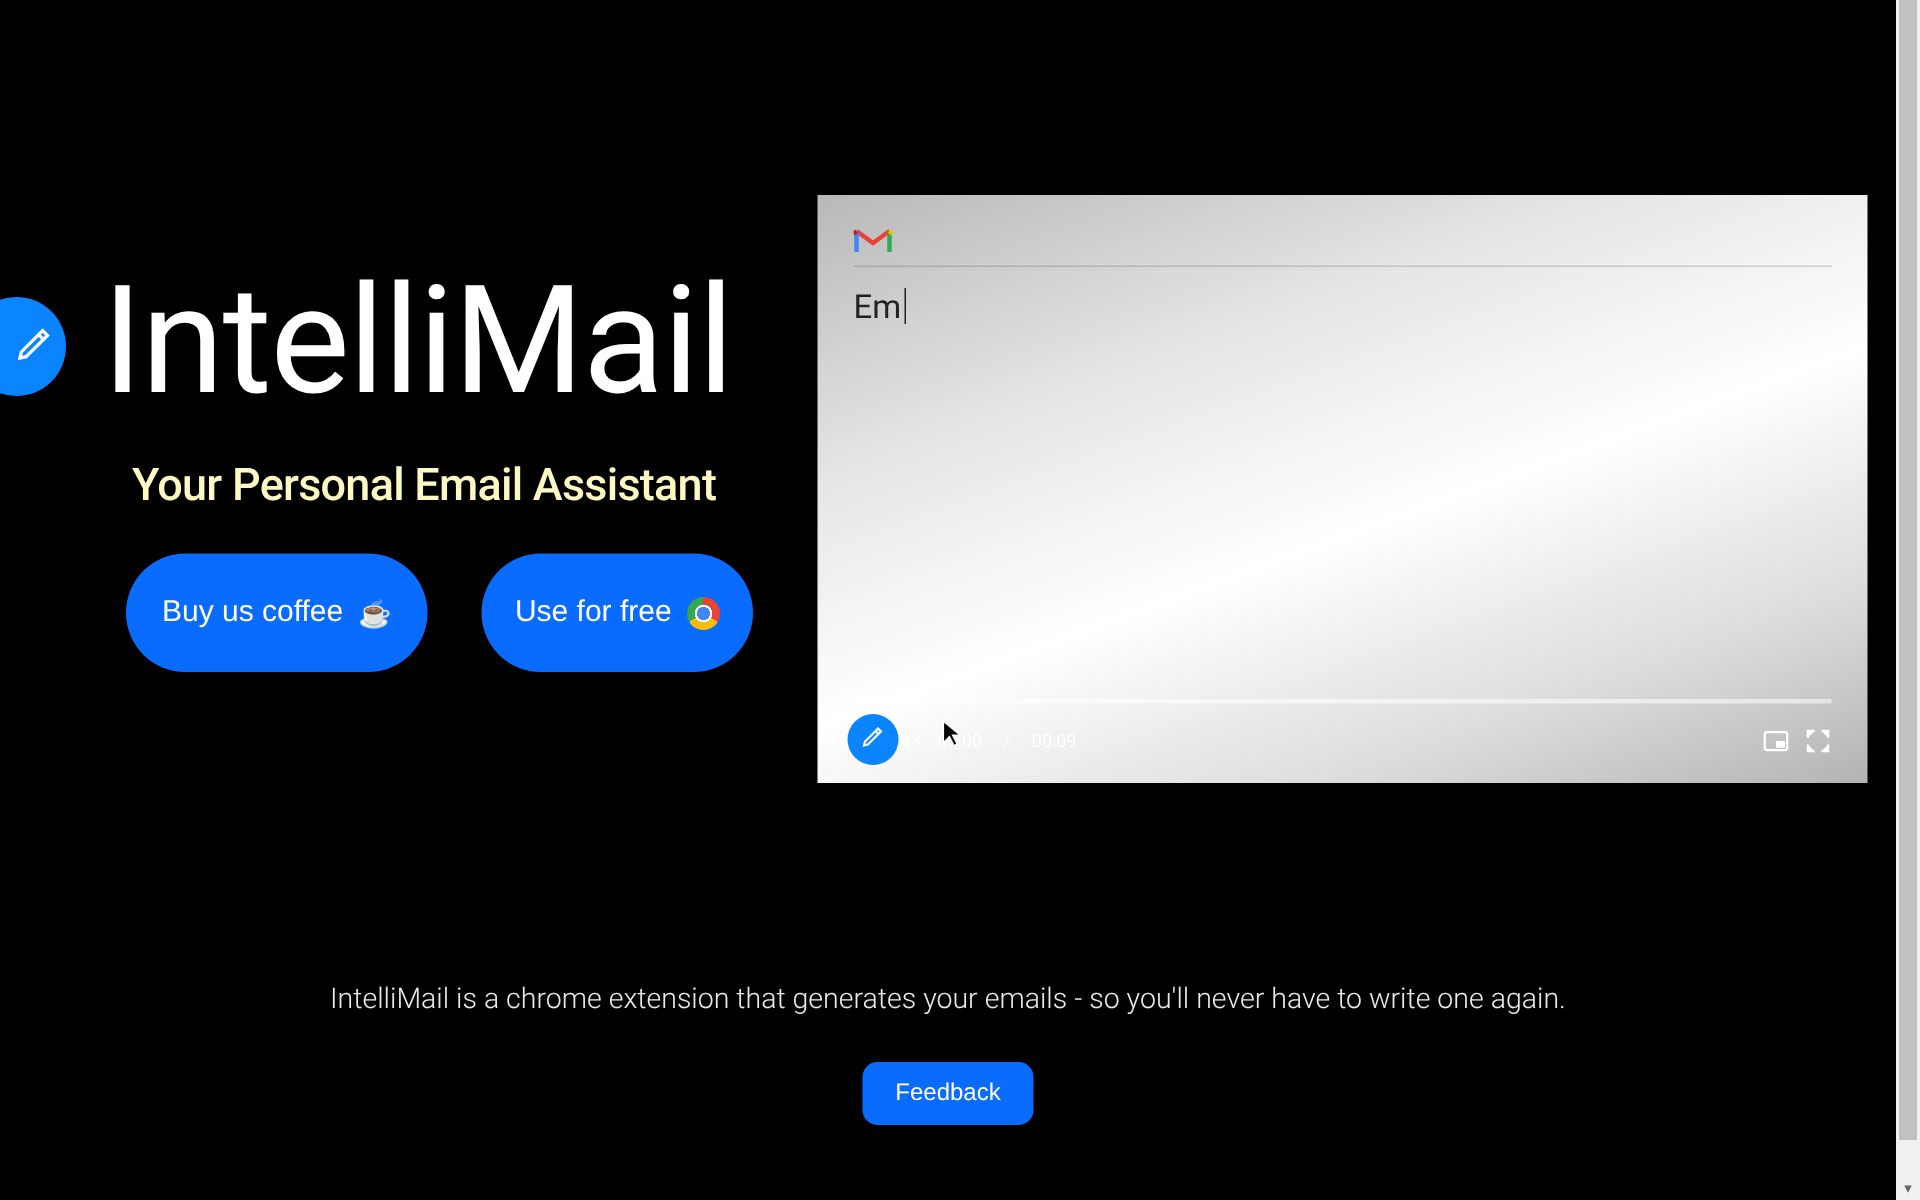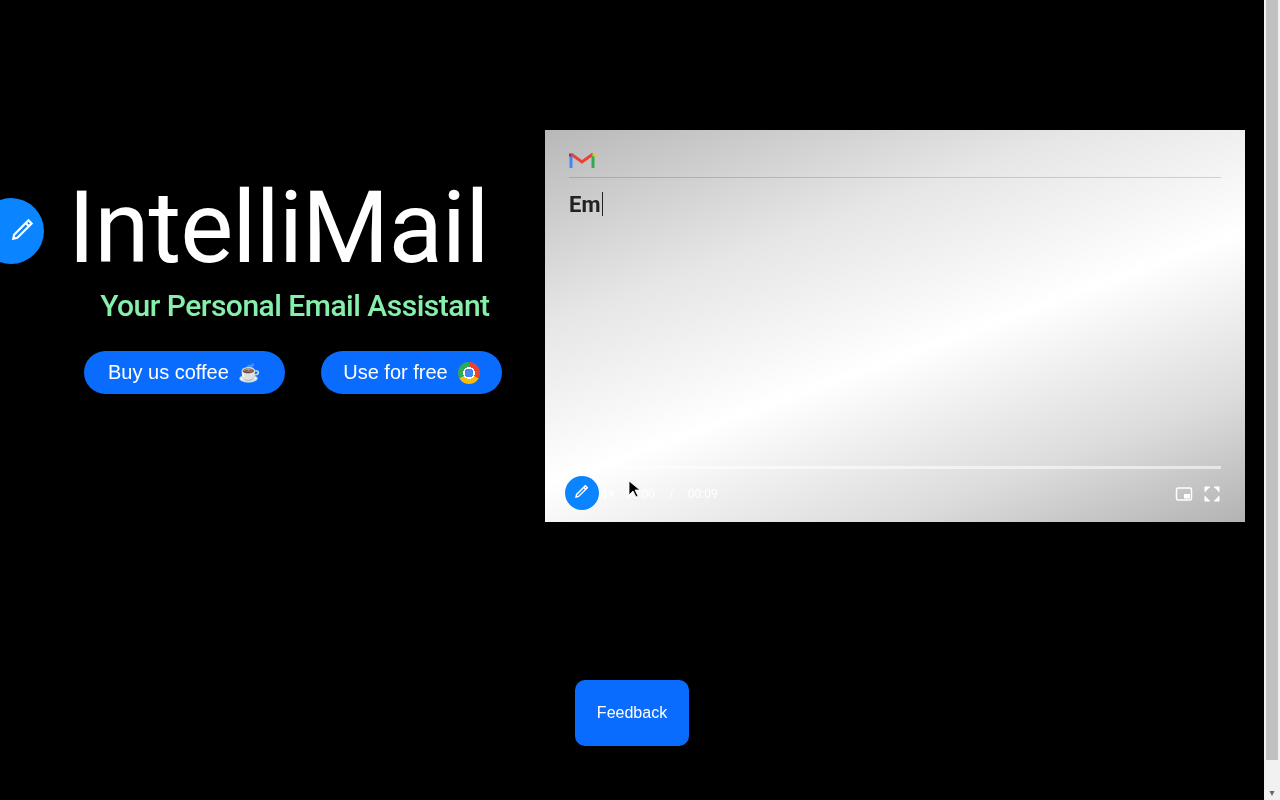--- a/index.html
+++ b/index.html
@@ -49,39 +49,38 @@
     top: 178px;
   }
   .title {
     font-size: 100px;
     font-weight: 400;
     letter-spacing: -1px;
     line-height: 1;
     color: #fff;
   }
   .subtitle {
-    margin-top: 10px;
+    margin-top: 28px;
     margin-left: 20px;
     font-size: 30px;
     font-weight: 500;
-    color: #86efac;
+    color: #fef9c3;
     letter-spacing: -0.5px;
-    text-align: center;
   }
   .btn-row {
     margin-top: 28px;
     margin-left: 16px;
     display: flex;
     gap: 36px;
   }
   .pill-btn {
     background: #0a6cff;
     border: none;
     border-radius: 999px;
-    padding: 10px 24px;
+    padding: 28px 24px;
     font-size: 20px;
     color: #fff;
     display: flex;
     align-items: center;
     gap: 10px;
     cursor: pointer;
     font-weight: 400;
   }
   .pill-btn.alt { padding: 10px 22px; }
   .coffee-emoji { font-size: 18px; }
@@ -114,21 +113,21 @@
     padding-bottom: 8px;
   }
   .gmail-m {
     width: 26px; height: 20px; position: relative;
   }
   .gmail-m svg { width: 26px; height: 20px; display:block; }
   .compose-text {
     margin-top: 14px;
     font-size: 22px;
     color: #222;
-    font-weight: 700;
+    font-weight: 400;
     position: relative;
     display: inline-block;
   }
   .caret {
     display: inline-block;
     width: 1px; height: 24px;
     background: #222;
     vertical-align: -4px;
     margin-left: 2px;
   }
@@ -194,21 +193,21 @@
     font-size: 19px;
     line-height: 1.45;
     color: #eaeaea;
     font-weight: 300;
   }
   .feedback-btn {
     margin-top: 28px;
     background: #0a6cff;
     border: none;
     border-radius: 10px;
-    padding: 24px 22px;
+    padding: 12px 22px;
     font-size: 16px;
     color: #fff;
     cursor: pointer;
     font-weight: 500;
   }
 </style>
 </head>
 <body>
 
 <div class="scroll-track">
@@ -308,16 +307,17 @@
   </span>
 </div>
 
 <div class="cursor-arrow">
   <svg viewBox="0 0 14 18">
       <path d="M1 1 L1 15 L5 11 L8 17 L10 16 L7 10 L12 10 Z" fill="#000" stroke="#fff" stroke-width="0.8"></path>
     </svg>
 </div>
 
 <div class="footer">
+  <p>IntelliMail is a chrome extension that generates your emails - so you'll never have to write one again.</p>
   <button class="feedback-btn">
     <span>Feedback</span>
   </button>
 </div>
 
 </body></html>

